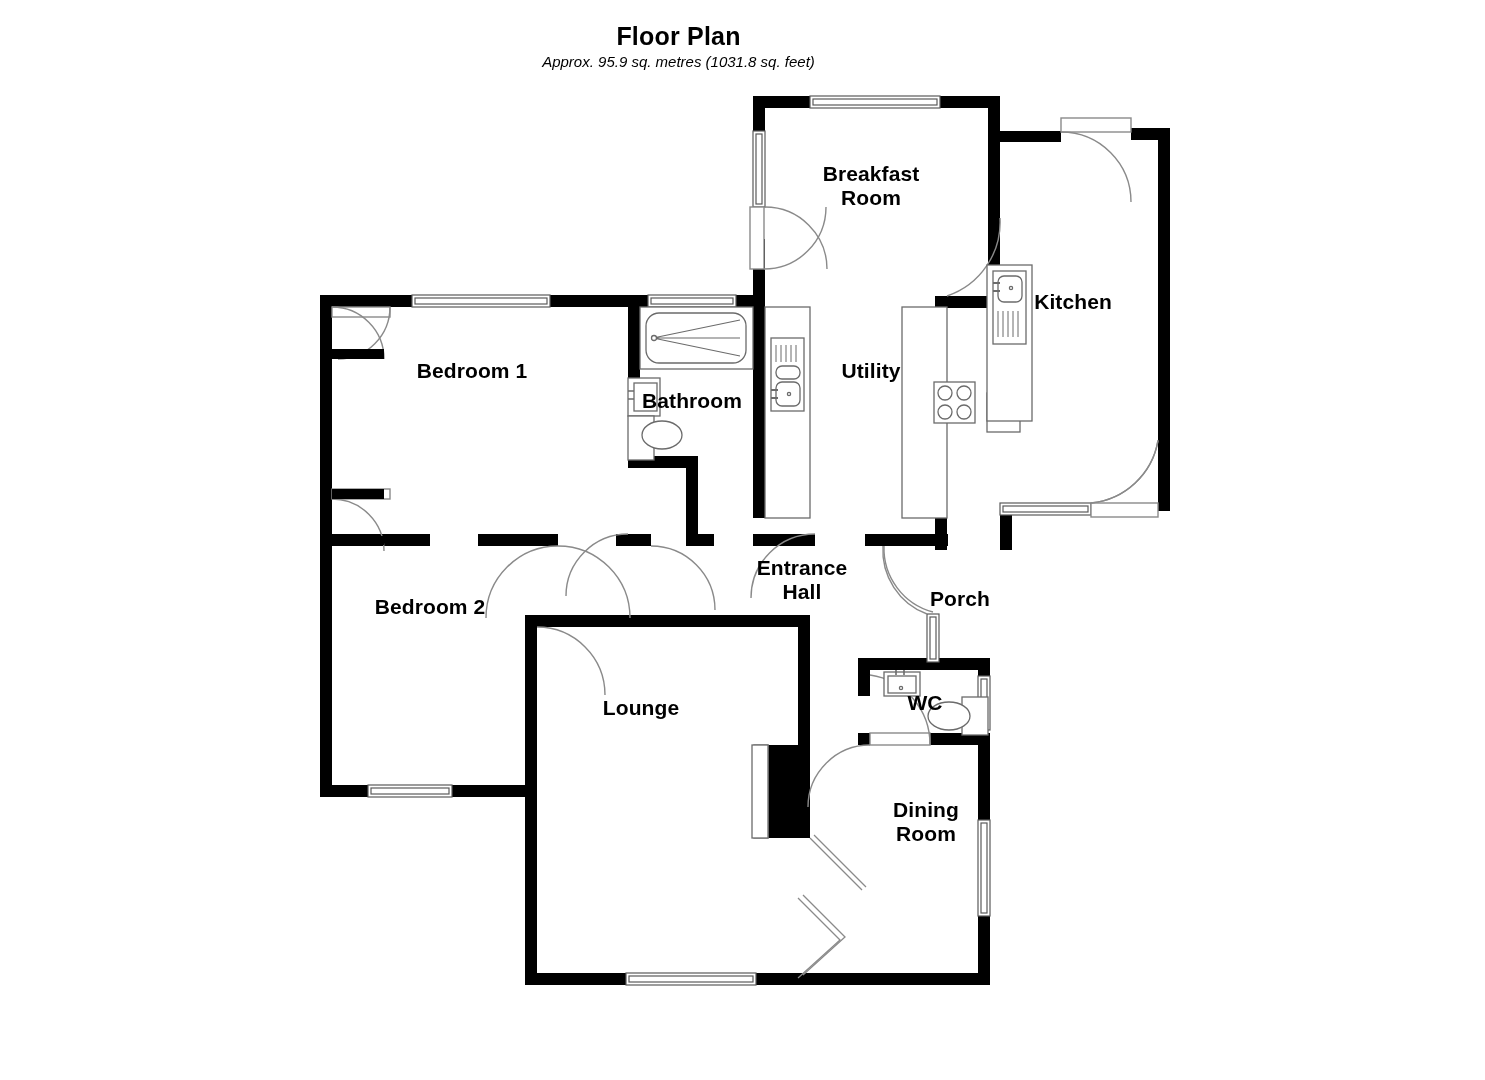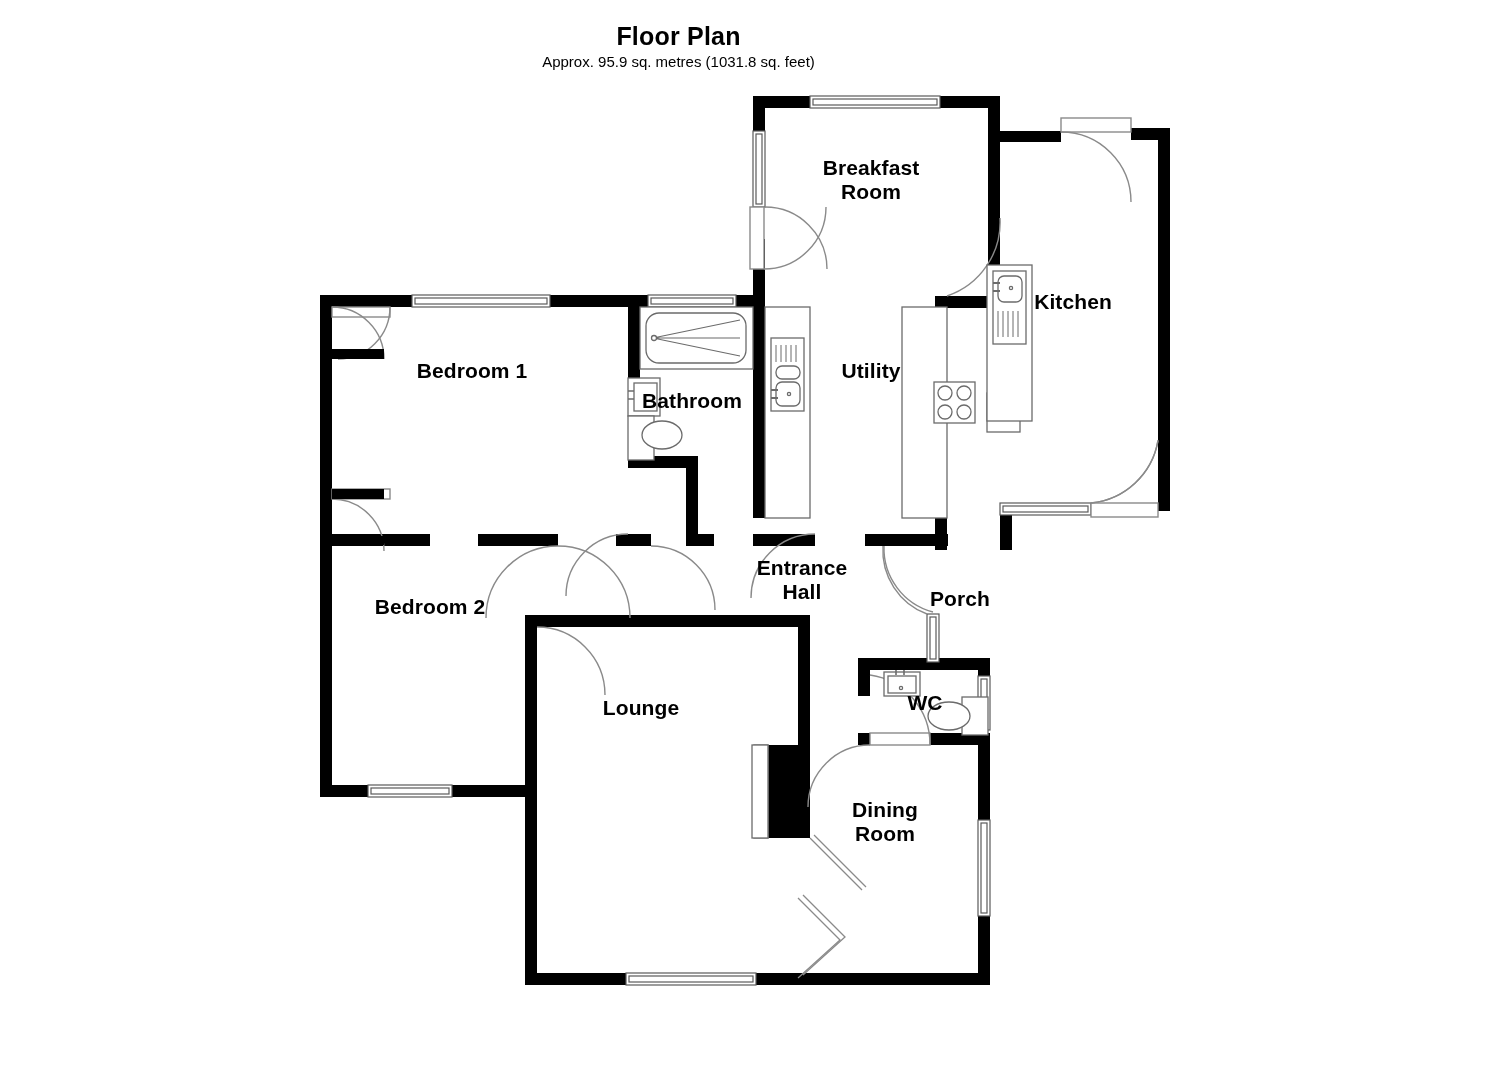--- a/index.html
+++ b/index.html
@@ -12,20 +12,21 @@
   #page{position:relative;width:1357px;height:1080px;background:#fff;}
 
   
   .title{
     position:absolute;left:0;right:0;text-align:center;
     font-weight:bold;font-size:25px;letter-spacing:.2px;
   }
   .subtitle{
     position:absolute;left:0;right:0;text-align:center;
     font-size:15px;
+    font-style:italic;
   }
   .footer-line{
     position:absolute;left:0;right:0;text-align:center;
     font-size:20px;
   }
   .footer-line.bold{font-weight:bold;font-size:22px;}
 
   
   #plan{position:absolute;left:0;top:0;width:1485px;height:1080px;}
   #plan svg{display:block;}
@@ -305,29 +306,29 @@
         </g>
 
         <g>
           <rect x="752" y="745" width="16" height="93"></rect>
         </g>
       </g>
 
     </svg>
   </div>
 
-  <div class="room-label" style="left:871px;top:180px">Breakfast
+  <div class="room-label" style="left:871px;top:186px">Breakfast
 Room</div>
   <div class="room-label" style="left:1073px;top:302px">Kitchen</div>
   <div class="room-label" style="left:871px;top:371px">Utility</div>
   <div class="room-label" style="left:692px;top:401px">Bathroom</div>
   <div class="room-label" style="left:472px;top:371px">Bedroom 1</div>
   <div class="room-label" style="left:430px;top:607px">Bedroom 2</div>
   <div class="room-label" style="left:802px;top:580px">Entrance
 Hall</div>
   <div class="room-label" style="left:960px;top:599px">Porch</div>
   <div class="room-label" style="left:641px;top:708px">Lounge</div>
   <div class="room-label" style="left:925px;top:703px">WC</div>
-  <div class="room-label" style="left:885px;top:822px">Dining
+  <div class="room-label" style="left:926px;top:822px">Dining
 Room</div>
 
 
 </div>
 
 </body></html>

